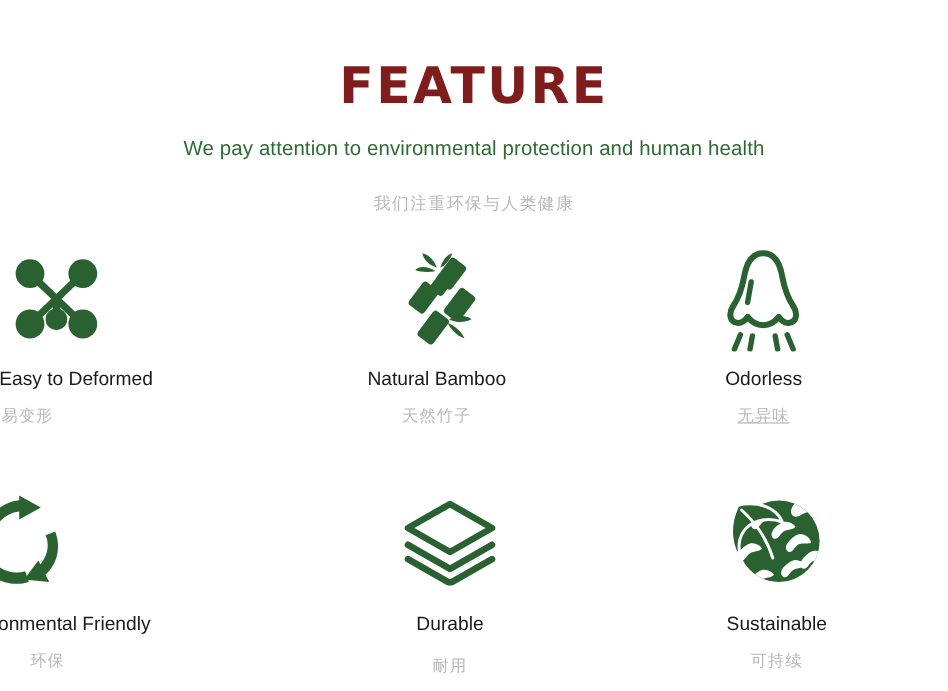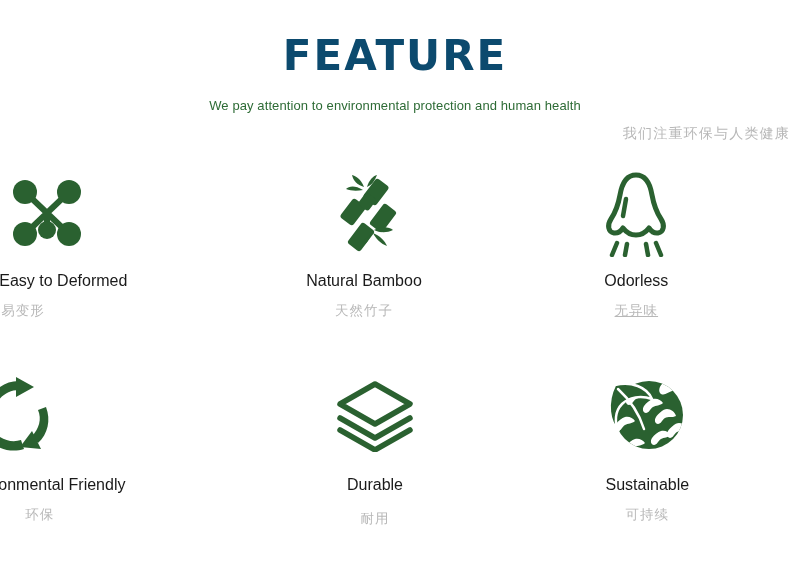--- a/index.html
+++ b/index.html
@@ -23,38 +23,37 @@
 
   
   .header {
     text-align: center;
     padding-top: 34px;
   }
   .title {
     font-size: 42px;
     font-weight: bold;
     letter-spacing: 2px;
-    color: #0c4a6e;
+    color: #7f1d1d;
     line-height: 1.05;
-    margin: 0;
+    margin: 16px;
     font-family: "DejaVu Sans", "Liberation Sans", sans-serif;
   }
   .subtitle-en {
-    font-size: 13px;
+    font-size: 17px;
     color: #2d6b35;
     margin-top: 20px;
     letter-spacing: 0.1px;
     font-weight: normal;
   }
   .subtitle-cn {
     font-size: 14px;
     color: #b8b8b8;
-    margin-top: 12px;
+    margin-top: 27px;
     letter-spacing: 1.2px;
-    text-align: right;
   }
 
   
   .grid {
     margin-top: 22px;
     display: grid;
     grid-template-columns: repeat(3, 1fr);
     grid-template-rows: 200px 200px;
   }
   .cell {

